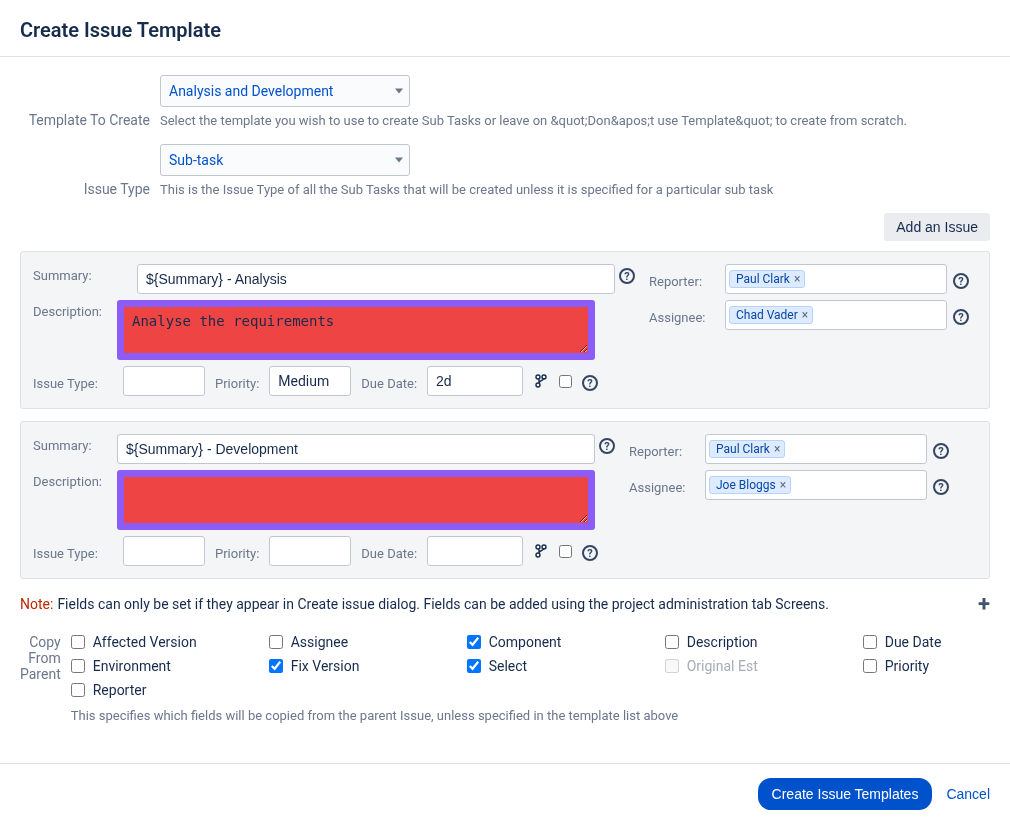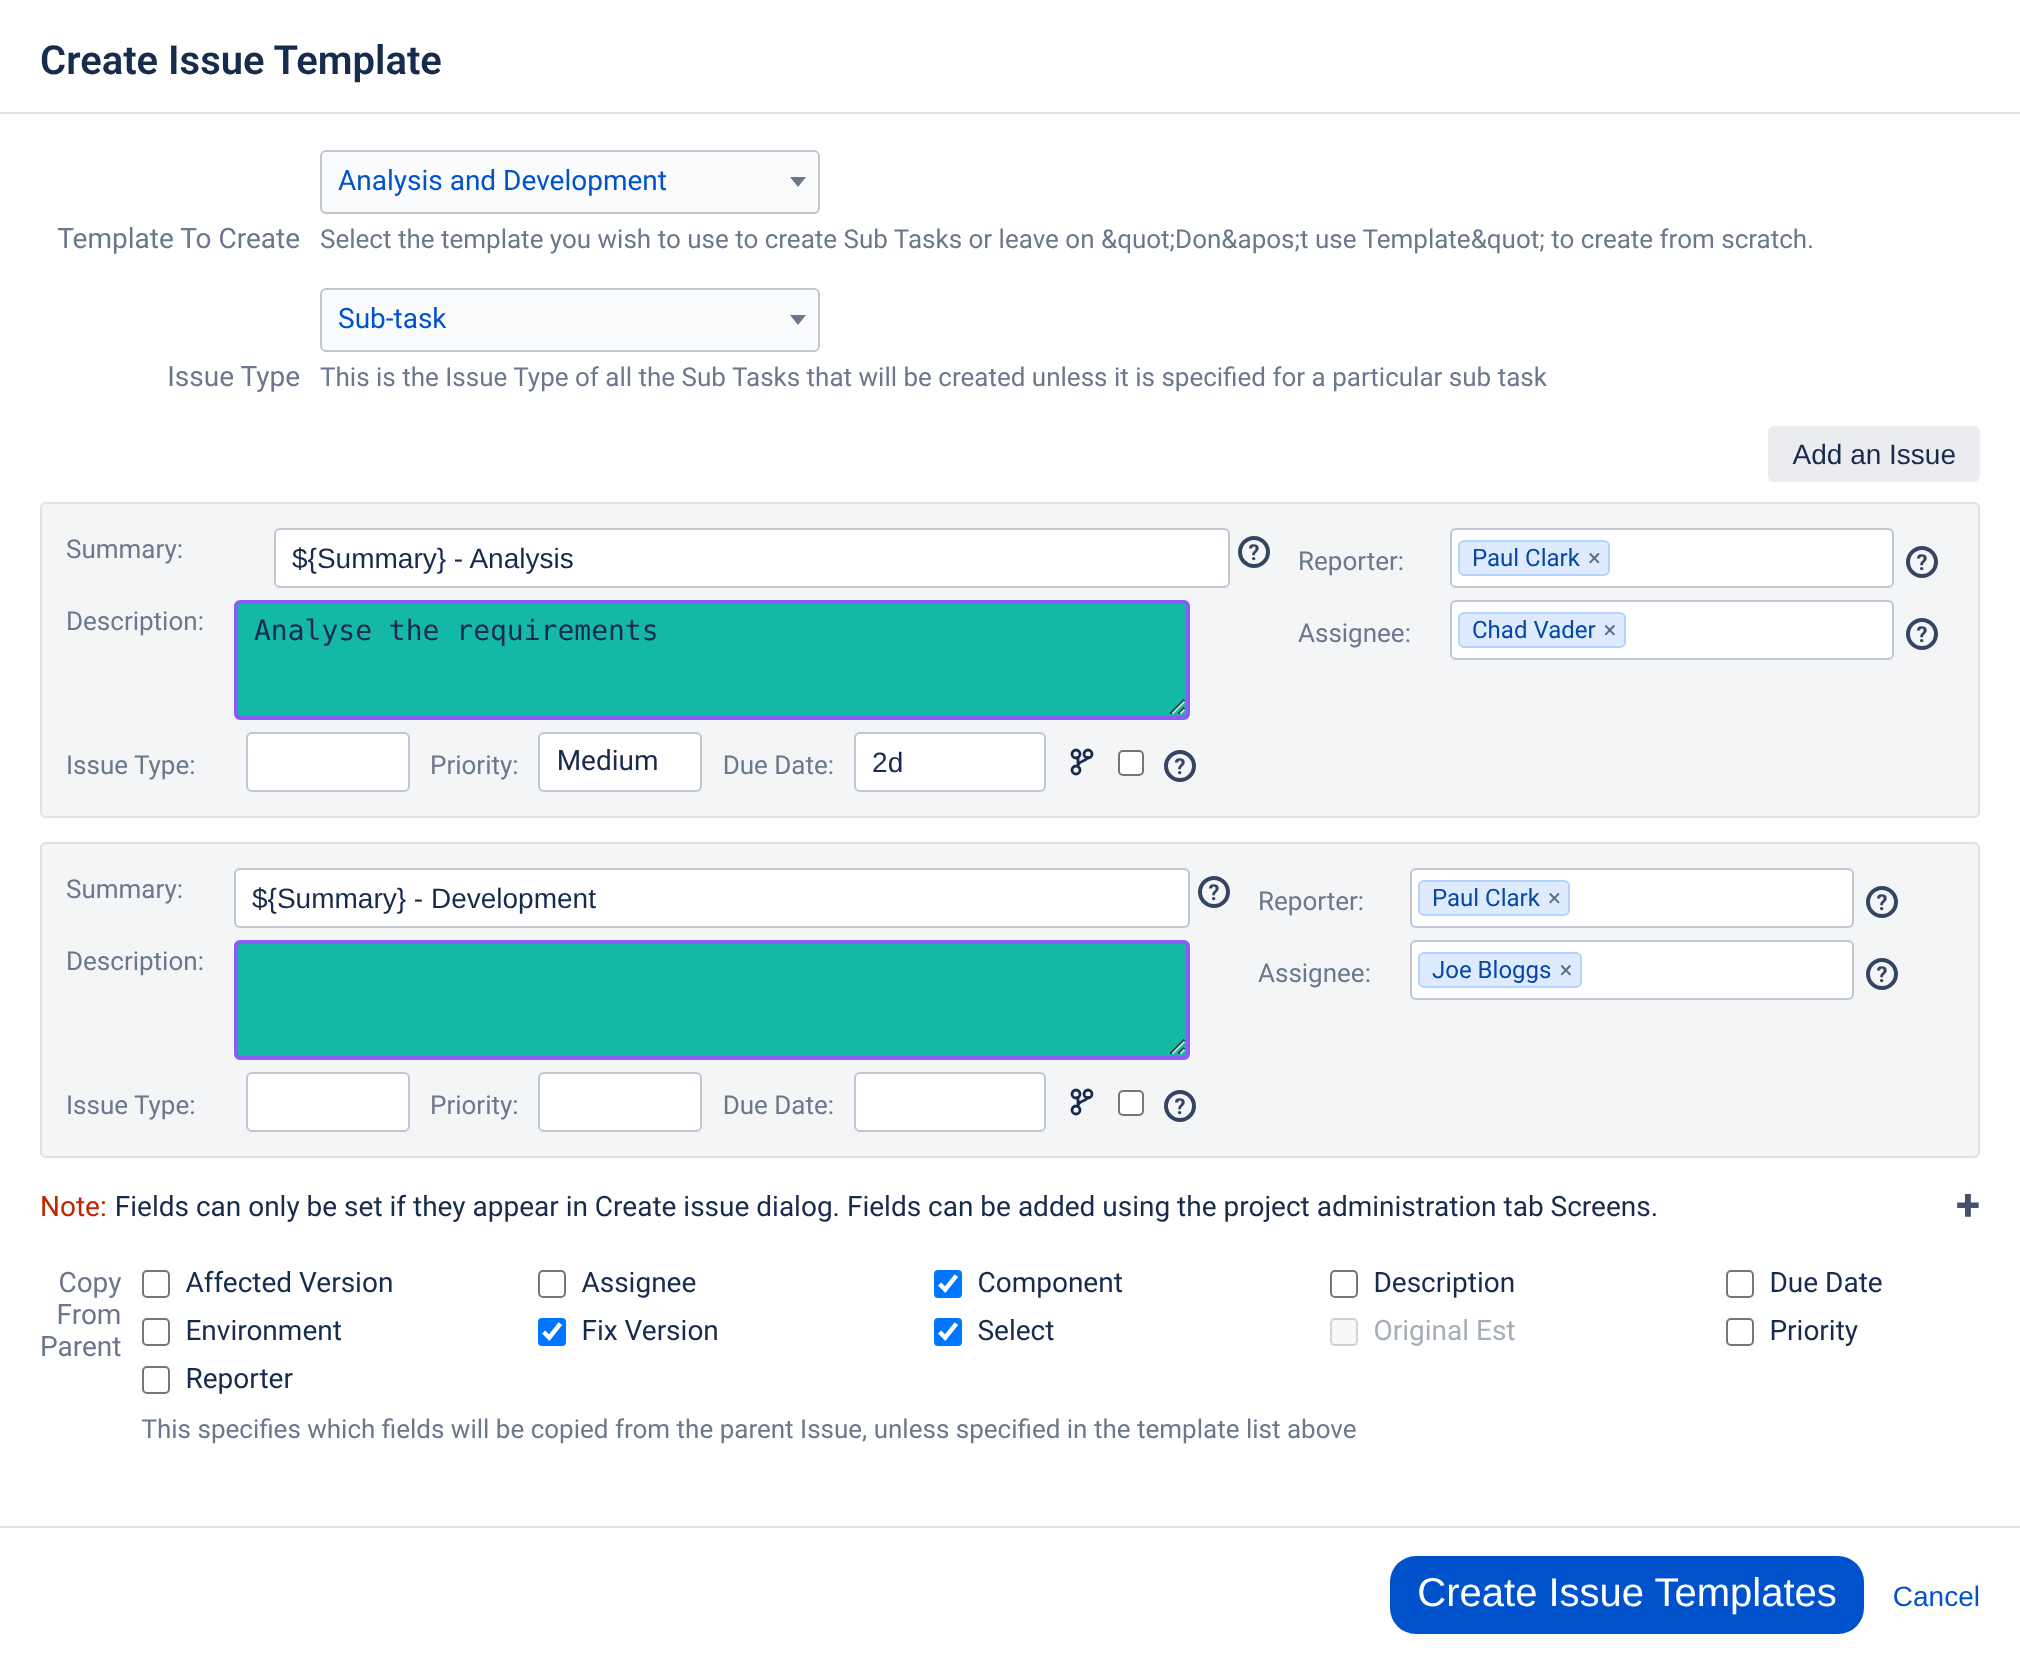--- a/index.html
+++ b/index.html
@@ -37,21 +37,21 @@
     padding: 12px; margin-bottom: 12px;
   }
   .panel-row { display: flex; gap: 14px; margin-bottom: 4px; align-items: flex-start; flex-wrap: wrap;}
   .sub-lbl { font-size: 13px; color: #6b778c; padding-top: 4px; min-width: 80px; }
   .sub-lbl-narrow { font-size: 13px; color: #6b778c; padding-top: 4px; }
   .text-input {
     border: 1px solid #c1c7d0; border-radius: 3px; background: #fff;
     height: 30px; padding: 0 8px; font-size: 14px; color: #172b4d;
   }
   .textarea {
-    border: 2px solid #8b5cf6; border-radius: 3px; background: #14b8a6;
+    border: 7px solid #8b5cf6; border-radius: 3px; background: #ef4444;
     padding: 6px 8px; font-size: 14px; color: #172b4d; resize: both;
     width: 478px; height: 60px;
   }
   .help-icon {
     width: 16px; height: 16px; display: inline-flex; align-items: center; justify-content: center;
     border: 2px solid #344563; border-radius: 50%; color: #344563; font-size: 11px; font-weight: 700;
     margin-top: 4px; cursor: help; flex-shrink:0;
   }
   .tag-field {
     border: 1px solid #c1c7d0; border-radius: 3px; background: #fff;
@@ -79,21 +79,21 @@
   .copy-row { display: flex; gap: 58px; margin-bottom: 8px; }
   .chk-item { display: flex; align-items: center; gap: 8px; width: 140px; color:#172b4d; }
   .chk-item.disabled { color: #a5adba; }
   .chk-item input { width: 14px; height: 14px; cursor: pointer; }
   .footer {
     border-top: 1px solid #dfe1e6; padding: 14px 20px; display: flex; justify-content: flex-end; gap: 14px; align-items: center;
     margin-top: 30px;
   }
   .btn-primary {
     background: #0052cc; color: #fff; border: none; border-radius: 13px;
-    padding: 8px 14px; font-size: 20px; cursor: pointer;
+    padding: 8px 14px; font-size: 14px; cursor: pointer;
   }
   .link-btn { color: #0052cc; background: none; border: none; font-size: 14px; cursor: pointer; }
   .left-col { display:flex; gap:4px; align-items:flex-start; }
   .second-row { display:flex; gap:10px; align-items:center; margin-top:6px; flex-wrap:wrap;}
   .checkbox-plain { width:13px; height:13px; cursor:pointer;}
 </style>
 </head>
 <body>
 
 <div class="header">

